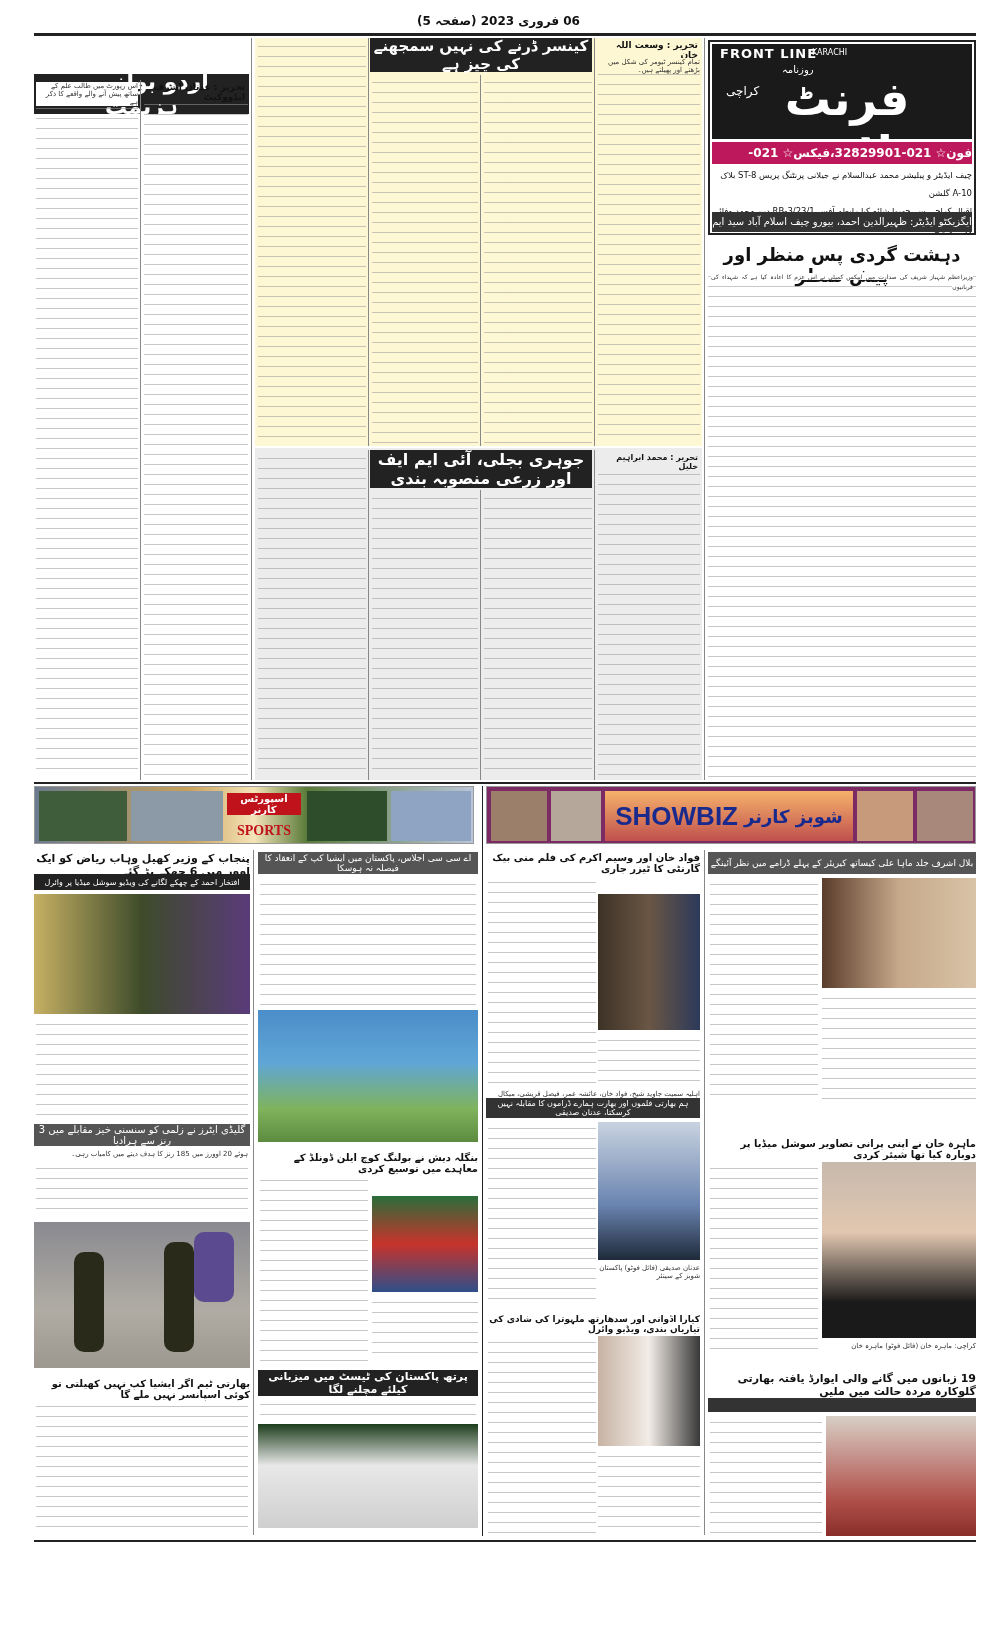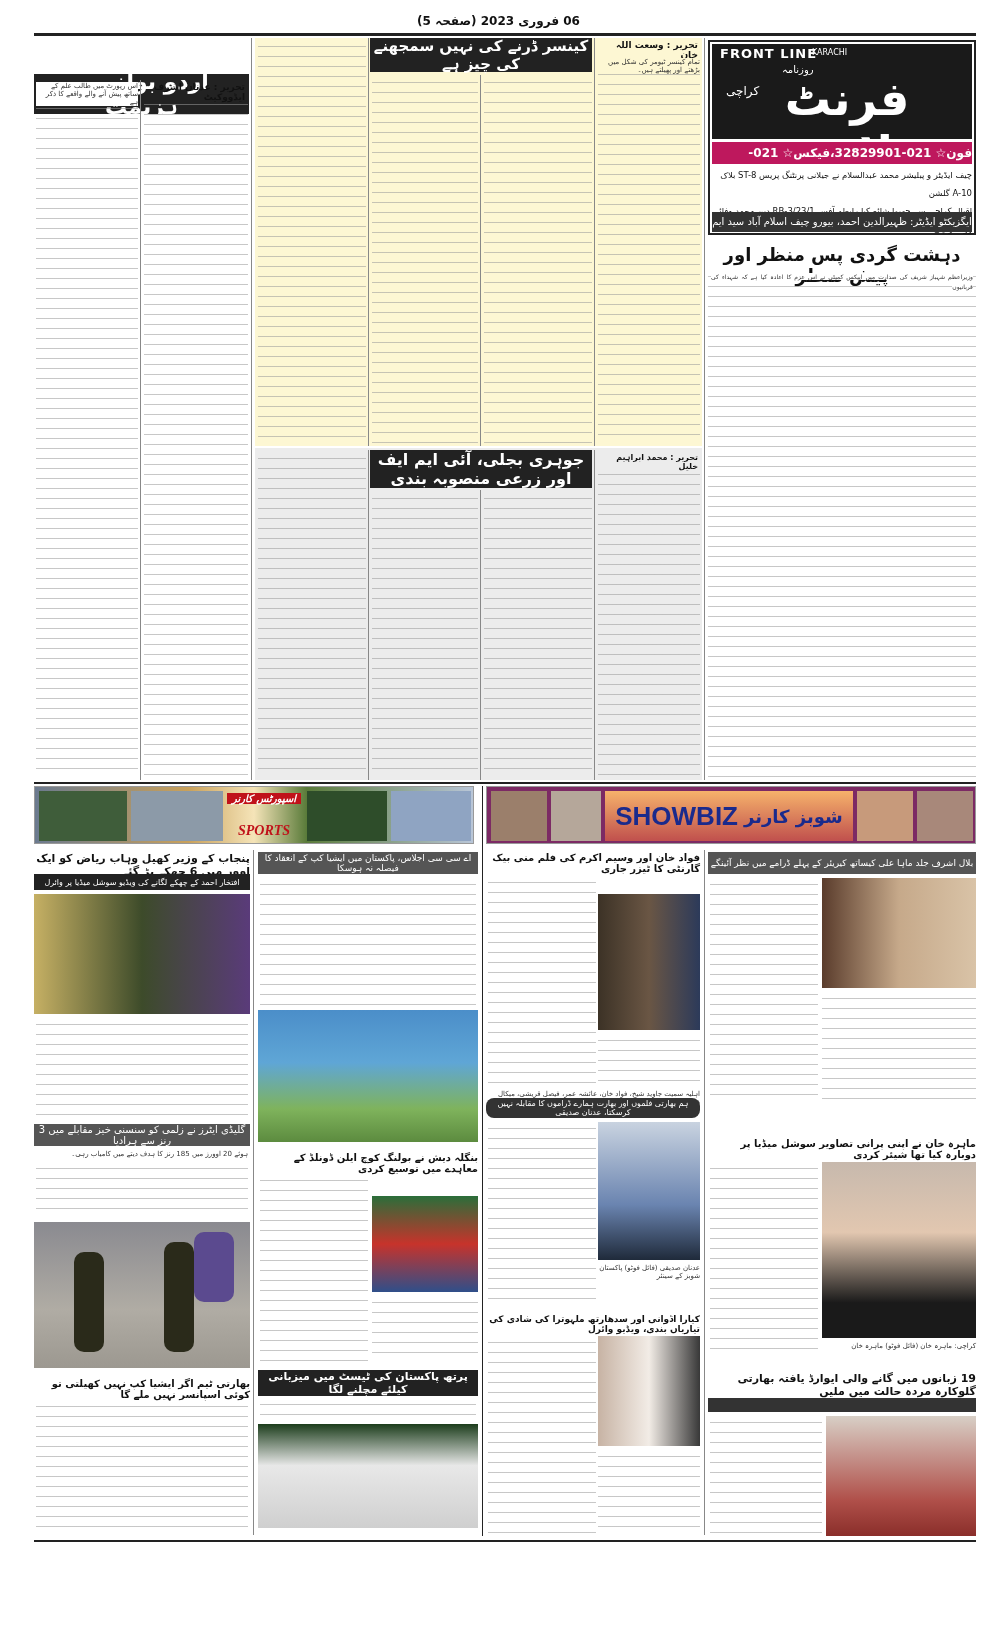--- a/index.html
+++ b/index.html
@@ -98,21 +98,21 @@
     <div class="lines"></div>
   </div>
 <div class="abs" style="left:484px;top:492px;width:108px;height:286px;">
     <div class="lines"></div>
   </div>
 <div class="abs" style="left:598px;top:468px;width:102px;height:310px;">
     <div class="lines"></div>
   </div>
 <div class="abs hline" style="left:34px;top:782px;width:942px;background:#222;height:2px;"></div>
 
-<div class="abs" style="left:34px;top:786px;width:440px;height:58px;background:linear-gradient(90deg,#6b7a8f,#c9a15b 35%,#f5e4b8 50%,#5a7b3a 62%,#b9c6d8);border:1px solid #999;font-style:italic;">
+<div class="abs" style="left:34px;top:786px;width:440px;height:58px;background:linear-gradient(90deg,#6b7a8f,#c9a15b 35%,#f5e4b8 50%,#5a7b3a 62%,#b9c6d8);border:1px solid #999;">
   <div class="abs" style="left:4px;top:4px;width:88px;height:50px;background:#3f5d3a;"></div>
   <div class="abs" style="left:96px;top:4px;width:92px;height:50px;background:#8c9aa8;"></div>
   <div class="abs" style="left:192px;top:6px;width:74px;background:#c0121a;color:#fff;font-size:10px;text-align:center;direction:rtl;font-weight:bold;">اسپورٹس کارنر</div>
   <div class="abs" style="left:192px;top:36px;width:74px;color:#c0121a;font-family:'Liberation Serif',serif;font-weight:bold;font-size:14px;text-align:center;">SPORTS</div>
   <div class="abs" style="left:272px;top:4px;width:80px;height:50px;background:#2e4d2a;"></div>
   <div class="abs" style="left:356px;top:4px;width:80px;height:50px;background:#8fa4c2;"></div>
 </div>
 
 <div class="abs" style="left:486px;top:786px;width:490px;height:58px;background:#7c2a64;border:1px solid #999;">
   <div class="abs" style="left:4px;top:4px;width:56px;height:50px;background:#9b7f6b;"></div>
@@ -169,21 +169,21 @@
 
 <div class="abs urdu" style="left:486px;top:852px;width:214px;font-size:10px;font-weight:bold;">فواد خان اور وسیم اکرم کی فلم منی بیک گارنٹی کا ٹیزر جاری</div>
 <div class="abs" style="left:488px;top:876px;width:108px;height:210px;">
     <div class="lines"></div>
   </div>
 <div class="abs photo" style="left:598px;top:894px;width:102px;height:136px;background:linear-gradient(90deg,#3c3226,#6a5644 50%,#2c3a5a);"></div>
 <div class="abs" style="left:598px;top:1034px;width:102px;height:52px;">
   <div class="lines"></div>
 </div>
 <div class="abs caption" style="left:488px;top:1090px;width:212px;">اہلیہ سمیت جاوید شیخ، فواد خان، عائشہ عمر، فیصل قریشی، میکال ذوالفقار، جان ریمبو</div>
-<div class="abs grey-head" style="left:486px;top:1098px;width:214px;height:20px;font-size:8px;background:#333;border-radius:8px;">ہم بھارتی فلموں اور بھارت ہمارے ڈراموں کا مقابلہ نہیں کرسکتا، عدنان صدیقی</div>
+<div class="abs grey-head" style="left:486px;top:1098px;width:214px;height:20px;font-size:8px;background:#333;">ہم بھارتی فلموں اور بھارت ہمارے ڈراموں کا مقابلہ نہیں کرسکتا، عدنان صدیقی</div>
 <div class="abs" style="left:488px;top:1122px;width:108px;height:138px;">
     <div class="lines"></div>
   </div>
 <div class="abs photo" style="left:598px;top:1122px;width:102px;height:138px;background:linear-gradient(180deg,#c9d3e0,#6a84b0 60%,#1f2a3a);"></div>
 <div class="abs caption" style="left:598px;top:1264px;width:102px;">عدنان صدیقی (فائل فوٹو) پاکستان شوبز کے سینئر</div>
 <div class="abs" style="left:488px;top:1262px;width:108px;height:46px;">
     <div class="lines"></div>
   </div>
 <div class="abs urdu" style="left:486px;top:1314px;width:214px;font-size:9px;font-weight:bold;">کیارا اڈوانی اور سدھارتھ ملہوترا کی شادی کی تیاریاں بندی، ویڈیو وائرل</div>
 <div class="abs" style="left:488px;top:1336px;width:108px;height:200px;">

